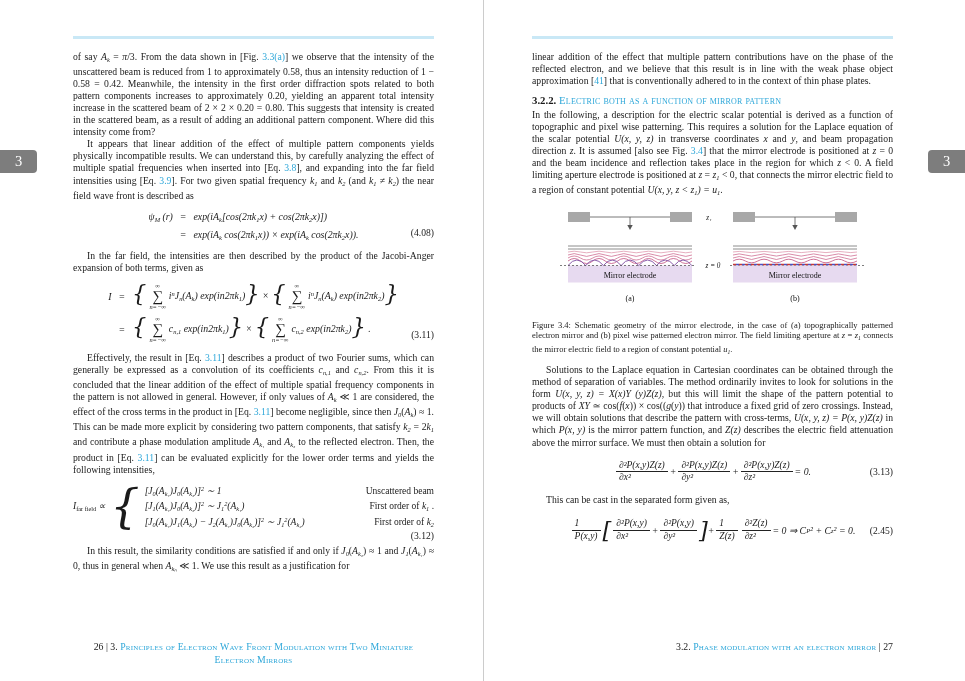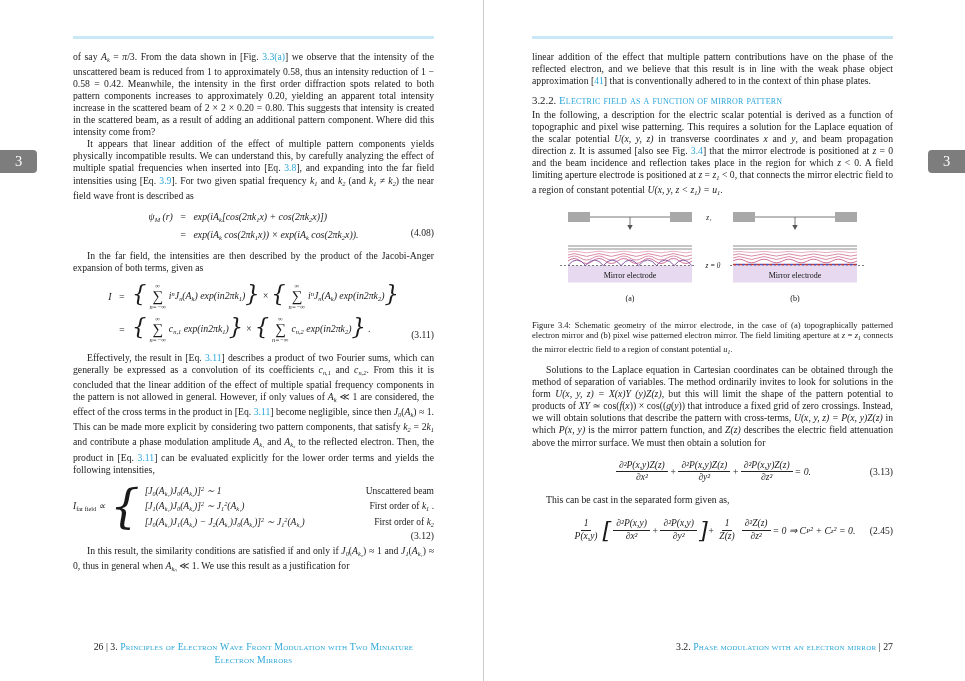--- a/index.html
+++ b/index.html
@@ -22,28 +22,28 @@
   .indent{text-indent:14px}
   .tab{position:absolute;top:150px;width:37px;height:23px;background:var(--tab_bg);
        color:var(--tab_text);display:flex;align-items:center;justify-content:center;
        font-size:14.5px;font-family:"Liberation Serif",serif}
   .tab-left{left:0;border-radius:0 4px 4px 0}
   .tab-right{right:0;border-radius:4px 0 0 4px}
 
   
   .sg-r{color:var(--accent)}
   .sg-i{font-style:italic}
-  .sg-b{font-weight:normal}
+  .sg-b{font-weight:bold}
   .sg-sc{font-variant:small-caps;letter-spacing:.2px}
   .sg-sub{font-size:.66em;vertical-align:-.32em;font-style:italic}
   .sg-sup{font-size:.66em;vertical-align:.5em;font-style:italic}
   .sg-rm{font-style:normal}
   .sg-big{font-size:230%;font-weight:300;line-height:0;vertical-align:-.09em;font-family:"DejaVu Serif",serif}
 
-  .frac{display:inline-flex;flex-direction:column;align-items:center;vertical-align:middle;
+  .frac{display:inline-flex;flex-direction:column;vertical-align:middle;
         margin:0 2px;line-height:1.2;font-size:.97em}
   .frac .fn{padding:0 3px;border-bottom:.8px solid #222}
   .frac .fd{padding:0 3px}
 
   .sum{display:inline-flex;flex-direction:column;align-items:center;vertical-align:middle;margin:0 3px;line-height:1}
   .sum .st{font-size:6.4px;font-style:normal}
   .sum .ss{font-size:15px;line-height:.95;font-style:normal}
   .sum .sb{font-size:6.4px;font-style:italic}
 
   .eqwrap{position:relative;margin:9px 0}
@@ -170,21 +170,21 @@
     <p class="body indent"><span>In this result, the similarity conditions are satisfied if and only if </span><span class="sg-i">J</span><span class="sg-sub">0</span><span>(</span><span class="sg-i">A</span><span class="sg-sub">k₂</span><span>) ≈ 1 and </span><span class="sg-i">J</span><span class="sg-sub">1</span><span>(</span><span class="sg-i">A</span><span class="sg-sub">k₁</span><span>) ≈ 0, thus in general when </span><span class="sg-i">A</span><span class="sg-sub">kₙ</span><span> ≪ 1. We use this result as a justification for</span></p>
   </div>
   <div class="footer"><span>26 | 3. </span><span class="sg-r sg-sc">Principles of Electron Wave Front Modulation with Two Miniature Electron Mirrors</span></div>
 </div>
 
 <div class="page" id="page-right">
   <div class="toprule"></div>
   <div class="content">
     <p class="body"><span>linear addition of the effect that multiple pattern contributions have on the phase of the reflected electron, and we believe that this result is in line with the weak phase object approximation [</span><span class="sg-r">41</span><span>] that is conventionally adhered to in the context of thin phase plates.</span></p>
 
-    <div class="secheading"><span class="sg-b">3.2.2.</span><span> </span><span class="sg-r sg-sc">Electric field as a function of mirror pattern</span></div>
+    <div class="secheading"><span class="sg-b">3.2.2.</span><span> </span><span class="sg-r sg-sc">Electric both as a function of mirror pattern</span></div>
 
     <p class="body"><span>In the following, a description for the electric scalar potential is derived as a function of topographic and pixel wise patterning. This requires a solution for the Laplace equation of the scalar potential </span><span class="sg-i">U</span><span class="sg-i">(x, y, z)</span><span> in transverse coordinates </span><span class="sg-i">x</span><span> and </span><span class="sg-i">y</span><span>, and beam propagation direction </span><span class="sg-i">z</span><span>. It is assumed [also see Fig. </span><span class="sg-r">3.4</span><span>] that the mirror electrode is positioned at </span><span class="sg-i">z</span><span> = 0 and the beam incidence and reflection takes place in the region for which </span><span class="sg-i">z</span><span> &lt; 0. A field limiting aperture electrode is positioned at </span><span class="sg-i">z</span><span> = </span><span class="sg-i">z</span><span class="sg-sub">1</span><span> &lt; 0, that connects the mirror electric field to a region of constant potential </span><span class="sg-i">U</span><span class="sg-i">(x, y, z &lt; z</span><span class="sg-sub">1</span><span class="sg-i">) = </span><span class="sg-i">u</span><span class="sg-sub">1</span><span>.</span></p>
 
     <div class="figure">
       <svg width="361" height="100" viewBox="0 0 361 100">
 
         <g>
           <rect class="ap" x="36" y="4" width="22" height="10"></rect>
           <rect class="ap" x="138" y="4" width="22" height="10"></rect>
           <line class="aline" x1="58" y1="9" x2="138" y2="9"></line>

